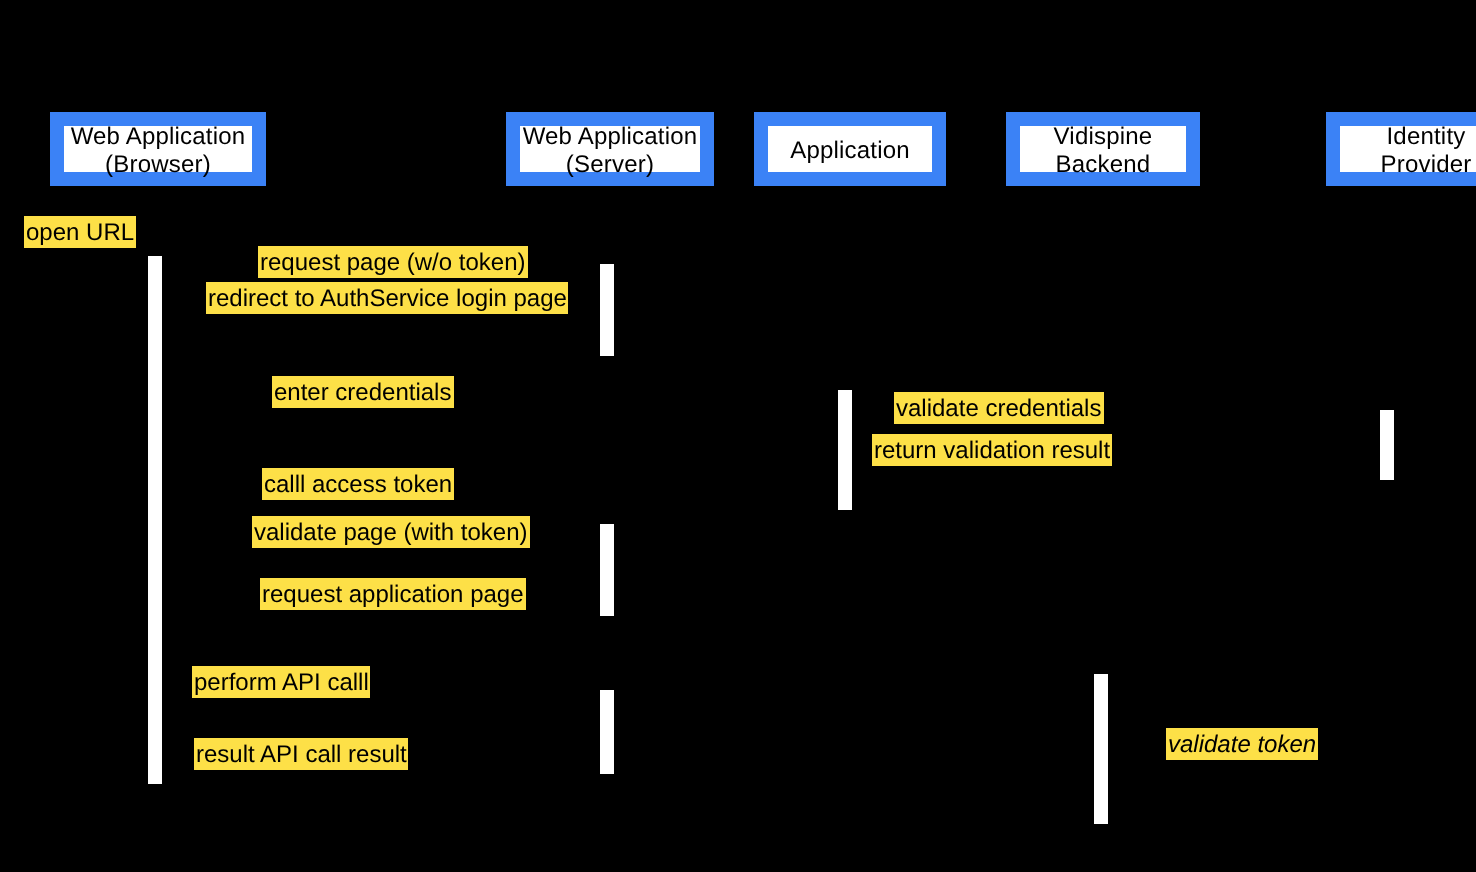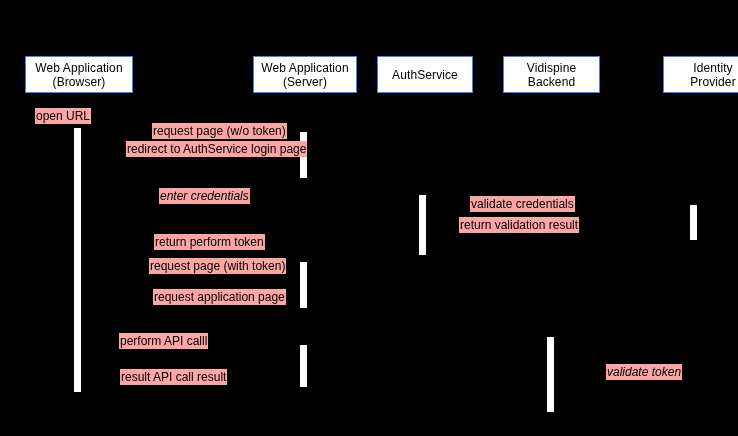--- a/index.html
+++ b/index.html
@@ -16,83 +16,82 @@
     width: 738px;
     height: 436px;
     background: #000000;
     overflow: hidden;
   }
   
   .participant {
     position: absolute;
     background: #ffffff;
     color: #000000;
-    border: 1px solid #3b82f6;
+    border: 7px solid #3b82f6;
     box-sizing: border-box;
     display: flex;
     align-items: center;
     justify-content: center;
     text-align: center;
     font-size: 12px;
     line-height: 14px;
     white-space: pre-line;
     letter-spacing: 0.1px;
   }
   
   .activation {
     position: absolute;
     background: #ffffff;
   }
   
   .msg-label {
     position: absolute;
-    background: #fca5a5;
+    background: #fde047;
     color: #000000;
     font-size: 12px;
     line-height: 15px;
     height: 16px;
     padding: 0 1px;
     white-space: nowrap;
     box-sizing: border-box;
     display: flex;
     align-items: center;
-    margin-left: 23px;
   }
 </style>
 </head>
 <body>
 
 <div id="canvas">
   <div id="participants-layer">
       <div class="participant" style="left: 25px; top: 56px; width: 108px; height: 37px;">Web Application
 (Browser)</div>
       <div class="participant" style="left: 253px; top: 56px; width: 104px; height: 37px;">Web Application
 (Server)</div>
-      <div class="participant" style="left: 377px; top: 56px; width: 96px; height: 37px;">AuthService</div>
+      <div class="participant" style="left: 377px; top: 56px; width: 96px; height: 37px;">Application</div>
       <div class="participant" style="left: 503px; top: 56px; width: 97px; height: 37px;">Vidispine
 Backend</div>
       <div class="participant" style="left: 663px; top: 56px; width: 100px; height: 37px;">Identity
 Provider</div>
     </div>
   <div id="activations-layer">
       <div class="activation" style="left: 74px; top: 128px; width: 7px; height: 264px;"></div>
       <div class="activation" style="left: 300px; top: 132px; width: 7px; height: 46px;"></div>
       <div class="activation" style="left: 300px; top: 262px; width: 7px; height: 46px;"></div>
       <div class="activation" style="left: 300px; top: 345px; width: 7px; height: 42px;"></div>
       <div class="activation" style="left: 419px; top: 195px; width: 7px; height: 60px;"></div>
       <div class="activation" style="left: 547px; top: 337px; width: 7px; height: 75px;"></div>
       <div class="activation" style="left: 690px; top: 205px; width: 7px; height: 35px;"></div>
     </div>
   <div id="messages-layer">
       <div class="msg-label" style="left: 12px; top: 108px;">open URL</div>
       <div class="msg-label" style="left: 129px; top: 123px;">request page (w/o token)</div>
       <div class="msg-label" style="left: 103px; top: 141px;">redirect to AuthService login page</div>
-      <div class="msg-label" style="left: 136px; top: 188px; font-style: italic;">enter credentials</div>
+      <div class="msg-label" style="left: 136px; top: 188px;">enter credentials</div>
       <div class="msg-label" style="left: 447px; top: 196px; text-align: center;">validate credentials</div>
       <div class="msg-label" style="left: 436px; top: 217px;">return validation result</div>
-      <div class="msg-label" style="left: 131px; top: 234px;">return perform token</div>
-      <div class="msg-label" style="left: 126px; top: 258px;">request page (with token)</div>
+      <div class="msg-label" style="left: 131px; top: 234px;">calll access token</div>
+      <div class="msg-label" style="left: 126px; top: 258px;">validate page (with token)</div>
       <div class="msg-label" style="left: 130px; top: 289px;">request application page</div>
       <div class="msg-label" style="left: 96px; top: 333px;">perform API calll</div>
       <div class="msg-label" style="left: 97px; top: 369px;">result API call result</div>
       <div class="msg-label" style="left: 583px; top: 364px; font-style: italic;">validate token</div>
     </div>
 </div>
 
 </body></html>

